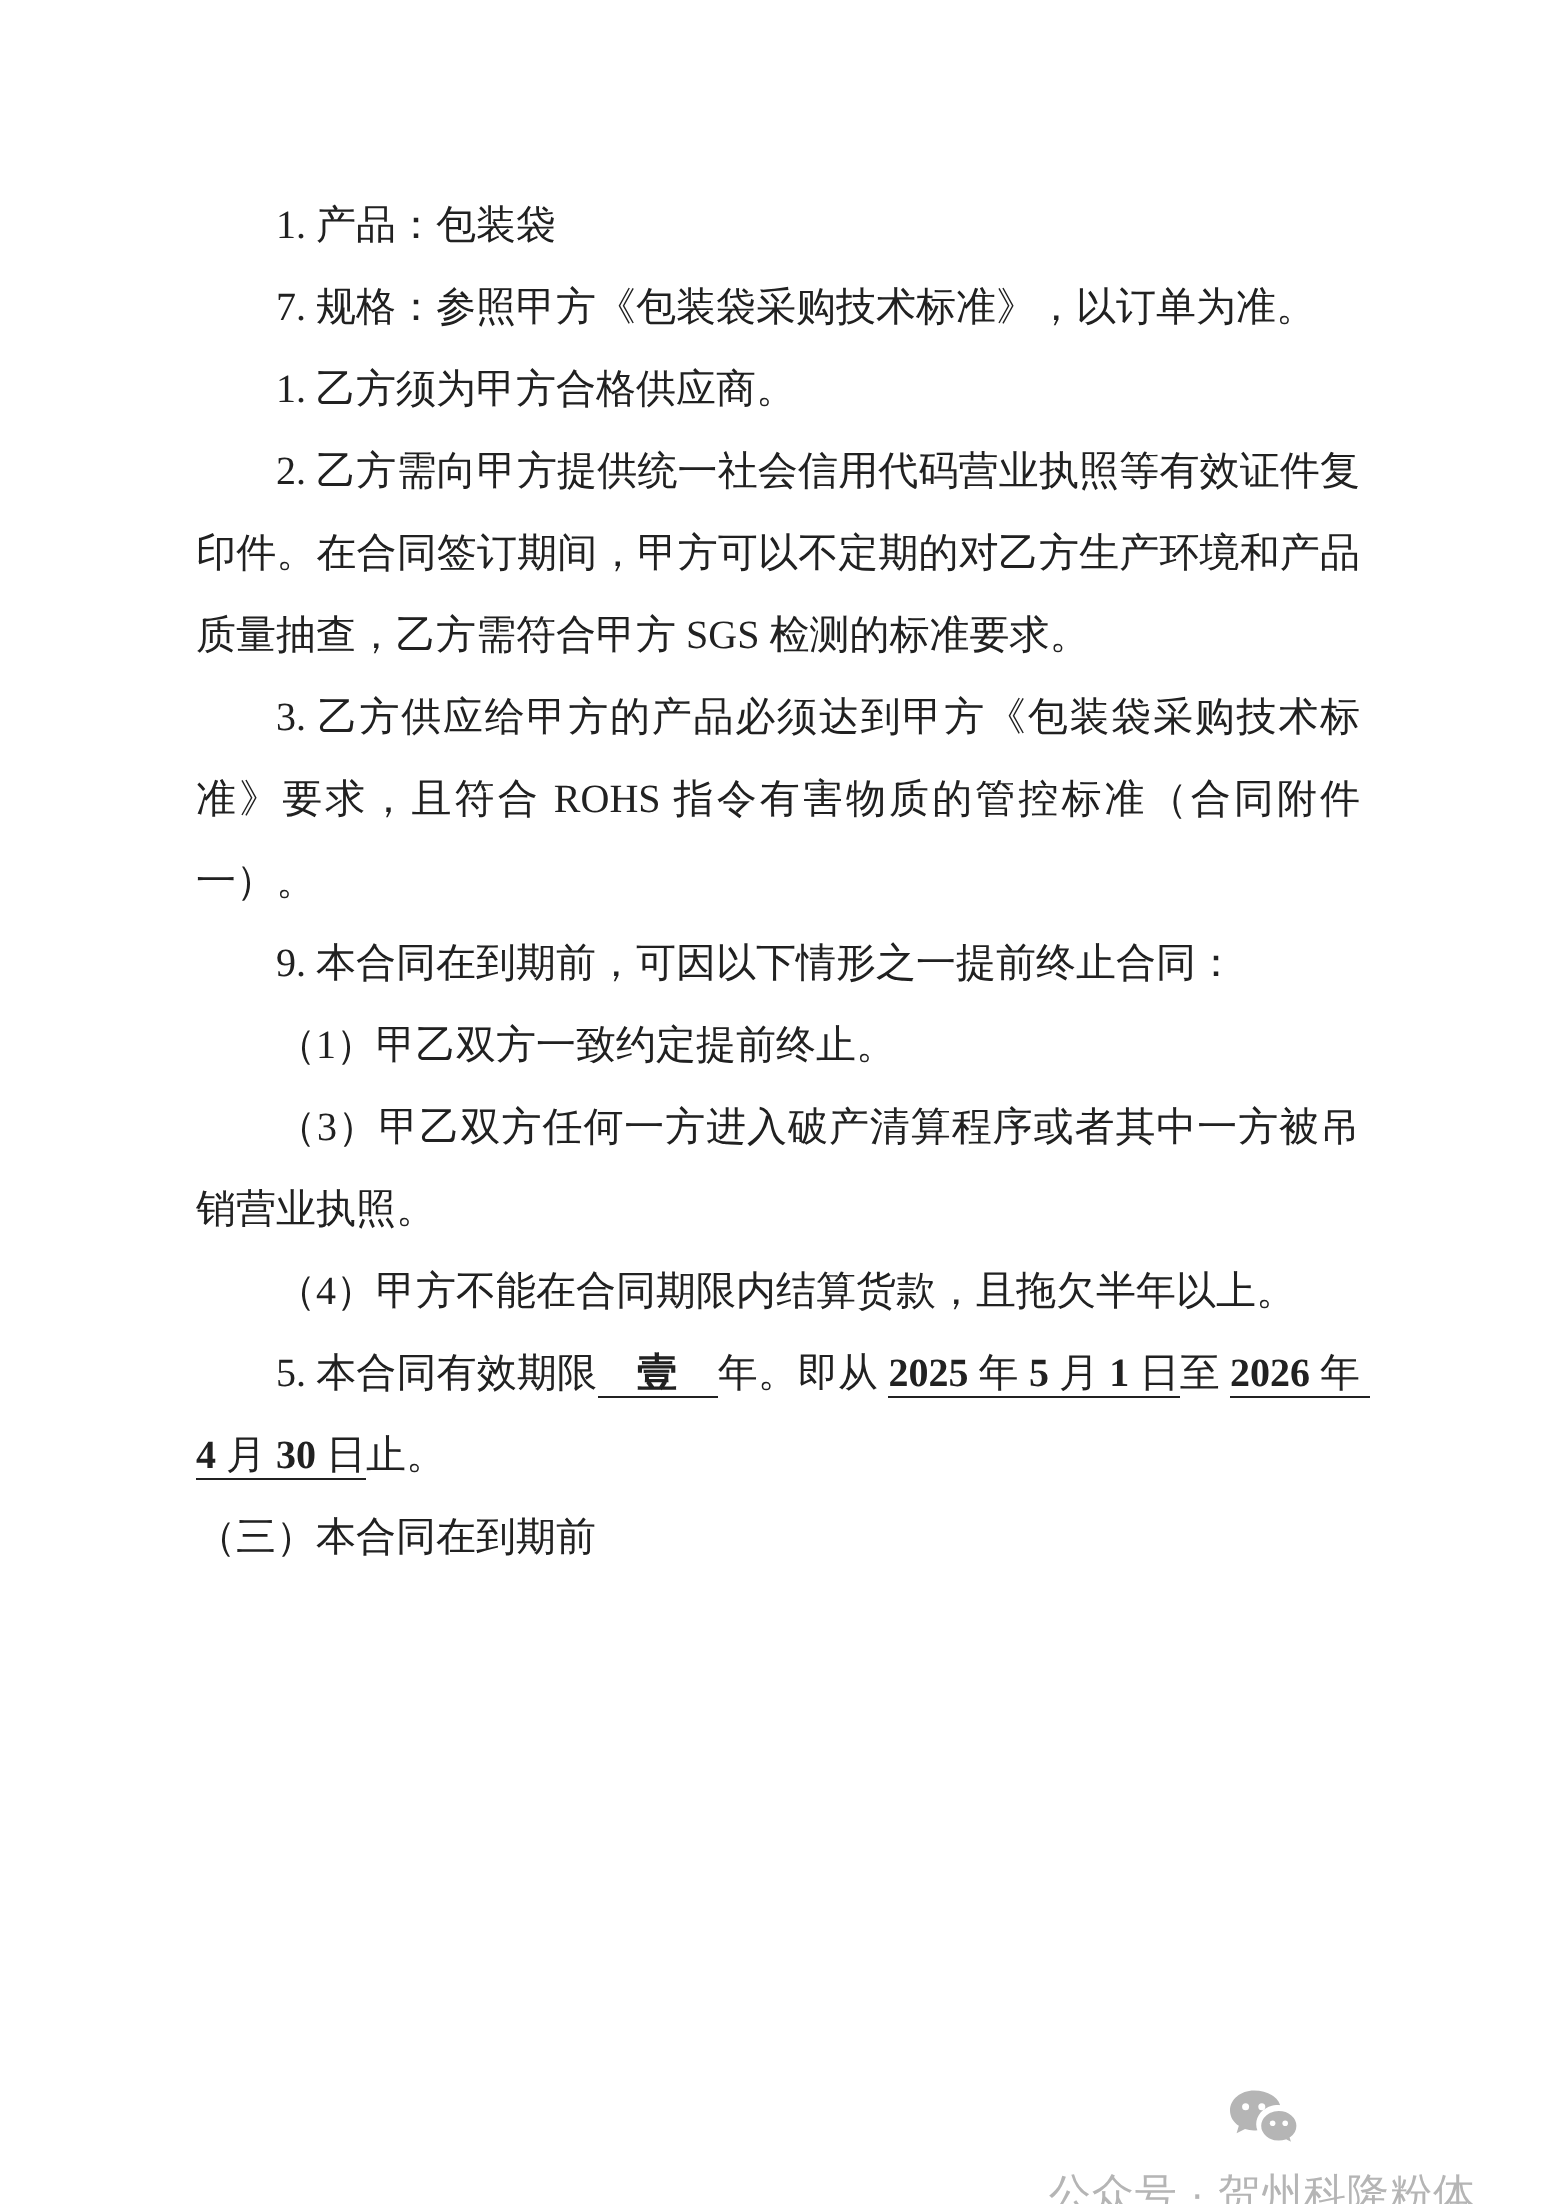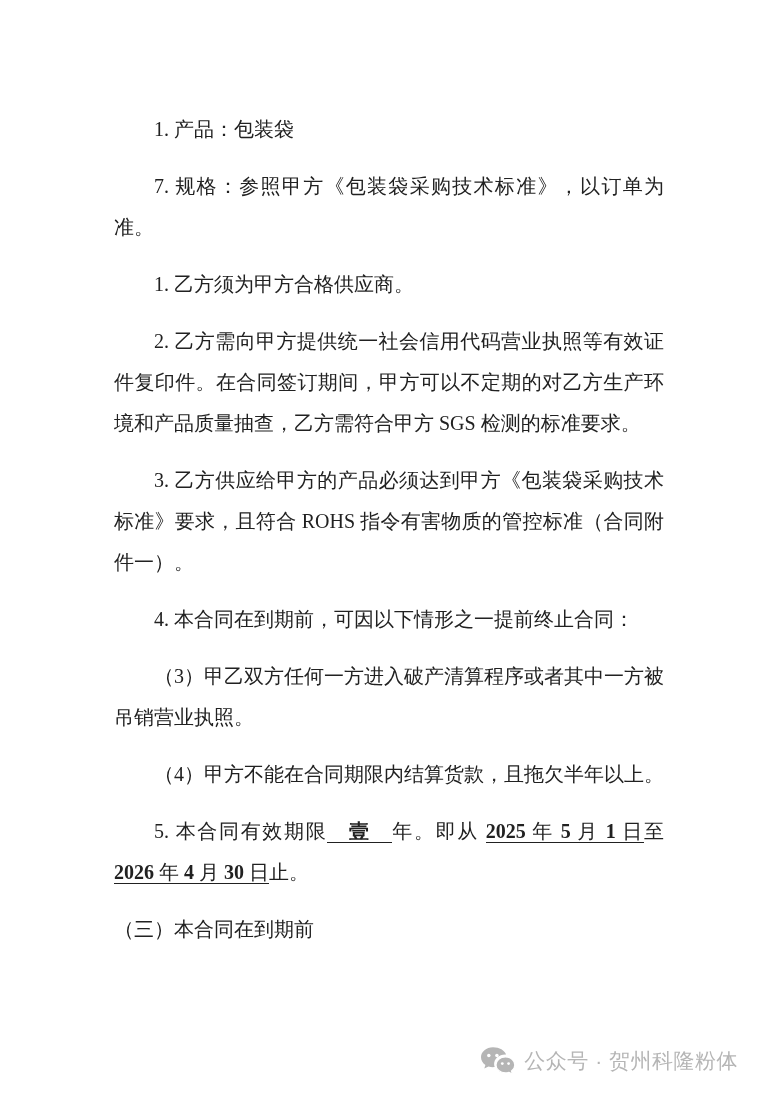--- a/index.html
+++ b/index.html
@@ -21,21 +21,21 @@
     left: 98px;
     top: 93px;
     width: 582px;
     font-family: "Liberation Serif", "DejaVu Serif", serif;
     font-size: 20px;
     line-height: 41px;
     color: #212121;
     text-align: justify;
   }
   p.para {
-    margin: 16px;
+    margin: 0;
     padding: 0;
   }
   p.para.indent {
     text-indent: 2em;
   }
   .seg { white-space: pre-wrap; }
   .s-n { }
   .s-u { border-bottom: 1.5px solid currentColor; }
   .s-bu { font-weight: 700; border-bottom: 1.5px solid currentColor; }
   .watermark {
@@ -44,40 +44,42 @@
     right: 42px;
     height: 34px;
     display: flex;
     align-items: center;
     gap: 9px;
     color: #b5b5b5;
     font-family: "Liberation Sans", "DejaVu Sans", sans-serif;
     font-size: 21px;
     letter-spacing: 0.5px;
     user-select: none;
+    flex-direction: column;
   }
   .wm-icon {
     display: inline-flex;
     width: 35px;
     height: 30px;
   }
   .wm-icon svg { display: block; }
 </style>
 </head>
 <body>
 
 <div class="page">
 
   <div class="doc-body">
       <p class="para indent"><span class="seg s-n">1. 产品：包装袋</span></p>
       <p class="para indent"><span class="seg s-n">7. 规格：参照甲方《包装袋采购技术标准》，以订单为准。</span></p>
       <p class="para indent"><span class="seg s-n">1. 乙方须为甲方合格供应商。</span></p>
       <p class="para indent"><span class="seg s-n">2. 乙方需向甲方提供统一社会信用代码营业执照等有效证件复印件。在合同签订期间，甲方可以不定期的对乙方生产环境和产品质量抽查，乙方需符合甲方 SGS 检测的标准要求。</span></p>
       <p class="para indent"><span class="seg s-n">3. 乙方供应给甲方的产品必须达到甲方《包装袋采购技术标准》要求，且符合 ROHS 指令有害物质的管控标准（合同附件一）。</span></p>
-      <p class="para indent"><span class="seg s-n">4. 本合同在到期前，可因以下情形之一提前终止合同：</span></p>
+      <p class="para indent"><span class="seg s-n">9. 本合同在到期前，可因以下情形之一提前终止合同：</span></p>
+      <p class="para indent"><span class="seg s-n">（1）甲乙双方一致约定提前终止。</span></p>
       <p class="para indent"><span class="seg s-n">（3）甲乙双方任何一方进入破产清算程序或者其中一方被吊销营业执照。</span></p>
       <p class="para indent"><span class="seg s-n">（4）甲方不能在合同期限内结算货款，且拖欠半年以上。</span></p>
       <p class="para indent"><span class="seg s-n">5. 本合同有效期限</span><span class="seg s-u">　</span><span class="seg s-bu">壹</span><span class="seg s-u">　</span><span class="seg s-n">年。即从 </span><span class="seg s-bu">2025</span><span class="seg s-u"> 年 </span><span class="seg s-bu">5</span><span class="seg s-u"> 月 </span><span class="seg s-bu">1</span><span class="seg s-u"> 日</span><span class="seg s-n">至 </span><span class="seg s-bu">2026</span><span class="seg s-u"> 年 </span><span class="seg s-bu">4</span><span class="seg s-u"> 月 </span><span class="seg s-bu">30</span><span class="seg s-u"> 日</span><span class="seg s-n">止。</span></p>
       <p class="para"><span class="seg s-n">（三）本合同在到期前</span></p>
     </div>
 
   <div class="watermark">
     <span class="wm-icon">
       <svg width="35" height="30" viewBox="0 0 35 30" xmlns="http://www.w3.org/2000/svg">
         <path fill="currentColor" d="M13 1.2 C6.3 1.2 1 5.7 1 11.2 c0 3.1 1.7 5.9 4.4 7.7 L4.3 22.6 l4.2-2.1 c1.4 0.4 2.9 0.7 4.5 0.7 0.6 0 1.1 0 1.7-0.1 -0.4-0.9-0.6-1.9-0.6-3 0-5.3 4.9-9.6 11-9.6 0.3 0 0.7 0 1 0.1 C24.7 4.3 19.4 1.2 13 1.2 Z"></path>

